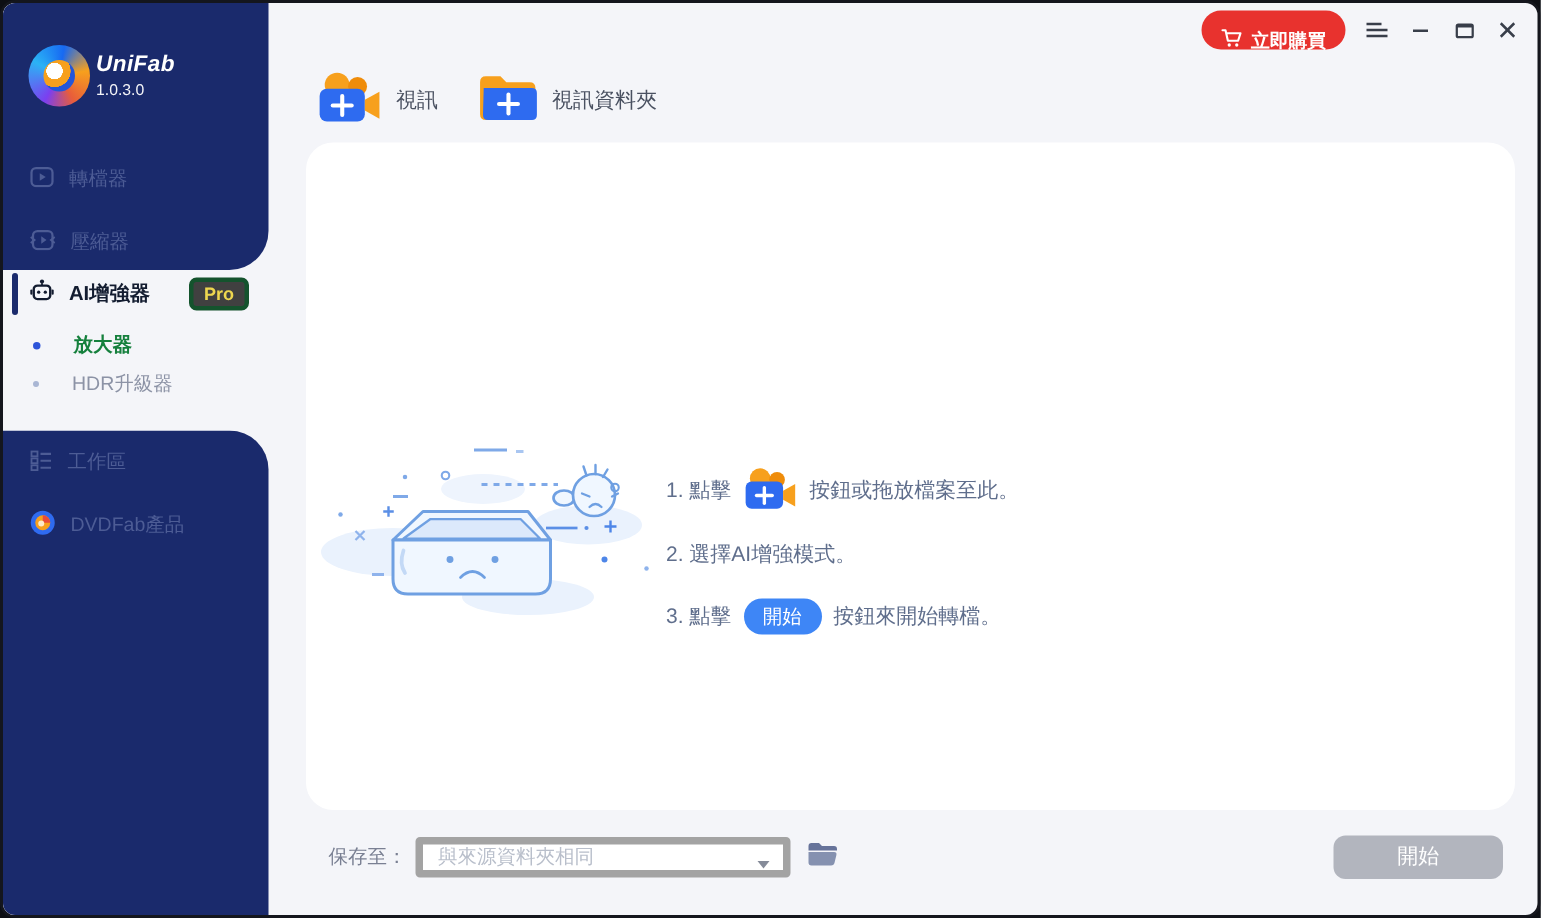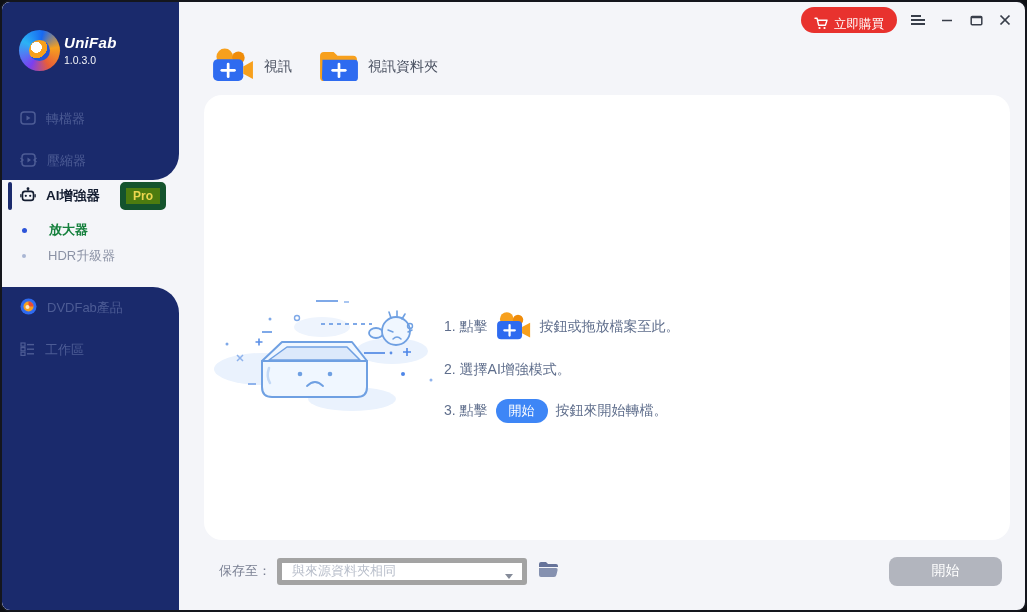--- a/index.html
+++ b/index.html
@@ -26,35 +26,35 @@
   .logo-text { margin-left:4px; color:#ffffff; }
   .brand { font-size:15px; font-weight:bold; font-style:italic; letter-spacing:.3px; }
   .version { font-size:10.5px; margin-top:3px; opacity:.95; }
   .side-item { height:42px; display:flex; align-items:center; padding-left:18px; gap:10px;
                color:#4d5c95; font-size:13px; cursor:pointer; }
   .side-item svg { flex:0 0 auto; }
   
   .ai-row { margin-top:1px; height:30px; display:flex; align-items:center; padding-left:18px; gap:10px; position:relative; cursor:pointer; }
   .ai-row::before { content:""; position:absolute; left:6px; top:1px; width:4px; height:28px; background:#1b2b6d; border-radius:2px; }
   .ai-label { font-size:13.5px; font-weight:bold; color:#131c30; }
-  .pro-badge { margin-left:auto; margin-right:13px; background:#4d7c0f; border:6px solid #14532d;
+  .pro-badge { margin-left:auto; margin-right:13px; background:#404040; border:3px solid #14532d;
                color:#edd64f; font-size:12px; font-weight:bold; border-radius:5px; padding:1px 7px; }
   .sub-row { height:26px; display:flex; align-items:center; padding-left:20px; cursor:pointer; }
   .sub-row.first { margin-top:6px; }
   .bullet { width:5px; height:5px; border-radius:50%; }
   .bullet.active { background:#2d54d9; }
   .bullet.idle { background:#a9b6d4; width:4px; height:4px; }
   .sub-label { margin-left:22px; font-size:13px; }
   .sub-label.active { color:#15803d; font-weight:bold; }
   .sub-label.idle { color:#8c93a6; }
   
   .main { flex:1; display:flex; flex-direction:column; }
   .titlebar { height:36px; display:flex; align-items:center; justify-content:flex-end; padding-right:12px; gap:13px; }
-  .buy-btn { display:flex; align-items:flex-end; gap:6px; background:#e8322e; color:#fff; border:none;
-             border-radius:14px; height:26px; padding:0 13px; font-size:12.5px; cursor:pointer; font-family:inherit; }
+  .buy-btn { display:flex; align-items:flex-start; gap:6px; background:#e8322e; color:#fff; border:none;
+             border-radius:14px; height:26px; padding:12px 13px; font-size:12.5px; cursor:pointer; font-family:inherit;font-weight:bold; }
   .winctl { width:16px; height:16px; display:flex; align-items:center; justify-content:center; cursor:pointer; }
   .toolbar { height:57px; display:flex; align-items:center; padding-left:33px; gap:26px; }
   .tool-btn { display:flex; align-items:center; gap:9px; cursor:pointer; }
   .tool-label { font-size:14px; color:#4a5161; }
   .panel { flex:1; background:#ffffff; border-radius:18px; margin:0 15px 0 25px;
            display:flex; flex-direction:row; align-items:center; padding-top:86px; }
   .steps { margin-top:14px; display:flex; flex-direction:column; gap:13px; color:#5f6e8c; font-size:14px; }
   .step-line { display:flex; align-items:center; gap:8px; min-height:28px; }
   .start-pill { background:#3e86f6; color:#fff; border:none; border-radius:12px; padding:3px 13px;
                 font-size:13px; cursor:pointer; font-family:inherit; }
@@ -129,41 +129,41 @@
       </div>
       <div class="sub-row">
         <span class="bullet idle"></span>
         <span class="sub-label idle">HDR升級器</span>
       </div>
     </div>
 
     <div class="side-bottom">
       <div class="side-item">
         <span>
-          <svg width="17" height="17" viewBox="0 0 17 17">
-              <circle cx="8.5" cy="8.5" r="8" fill="#2f6bf0"></circle>
-              <circle cx="8.5" cy="8.5" r="5" fill="#f7a01d"></circle>
-              <path d="M8.5 3.5 A5 5 0 0 1 13.5 8.5 L8.5 8.5 Z" fill="#e84b3a"></path>
-              <circle cx="7.5" cy="9" r="2" fill="#fde9c8"></circle>
-            </svg>
-        </span>
-        <span>DVDFab產品</span>
-      </div>
-      <div class="side-item">
-        <span>
           <svg width="15" height="14" viewBox="0 0 15 14">
               <rect x="1" y="1" width="4" height="3.2" fill="none" stroke="#4d5c95" stroke-width="1.2"></rect>
               <rect x="1" y="5.6" width="4" height="3.2" fill="none" stroke="#4d5c95" stroke-width="1.2"></rect>
               <rect x="1" y="10.2" width="4" height="3.2" fill="none" stroke="#4d5c95" stroke-width="1.2"></rect>
               <line x1="7" y1="2.6" x2="14" y2="2.6" stroke="#4d5c95" stroke-width="1.4"></line>
               <line x1="7" y1="7.2" x2="14" y2="7.2" stroke="#4d5c95" stroke-width="1.4"></line>
               <line x1="7" y1="11.8" x2="14" y2="11.8" stroke="#4d5c95" stroke-width="1.4"></line>
             </svg>
         </span>
         <span>工作區</span>
+      </div>
+      <div class="side-item">
+        <span>
+          <svg width="17" height="17" viewBox="0 0 17 17">
+              <circle cx="8.5" cy="8.5" r="8" fill="#2f6bf0"></circle>
+              <circle cx="8.5" cy="8.5" r="5" fill="#f7a01d"></circle>
+              <path d="M8.5 3.5 A5 5 0 0 1 13.5 8.5 L8.5 8.5 Z" fill="#e84b3a"></path>
+              <circle cx="7.5" cy="9" r="2" fill="#fde9c8"></circle>
+            </svg>
+        </span>
+        <span>DVDFab產品</span>
       </div>
     </div>
   </aside>
 
   <div class="main">
 
     <div class="titlebar">
       <button class="buy-btn">
         <span>
           <svg width="14" height="13" viewBox="0 0 14 13">

